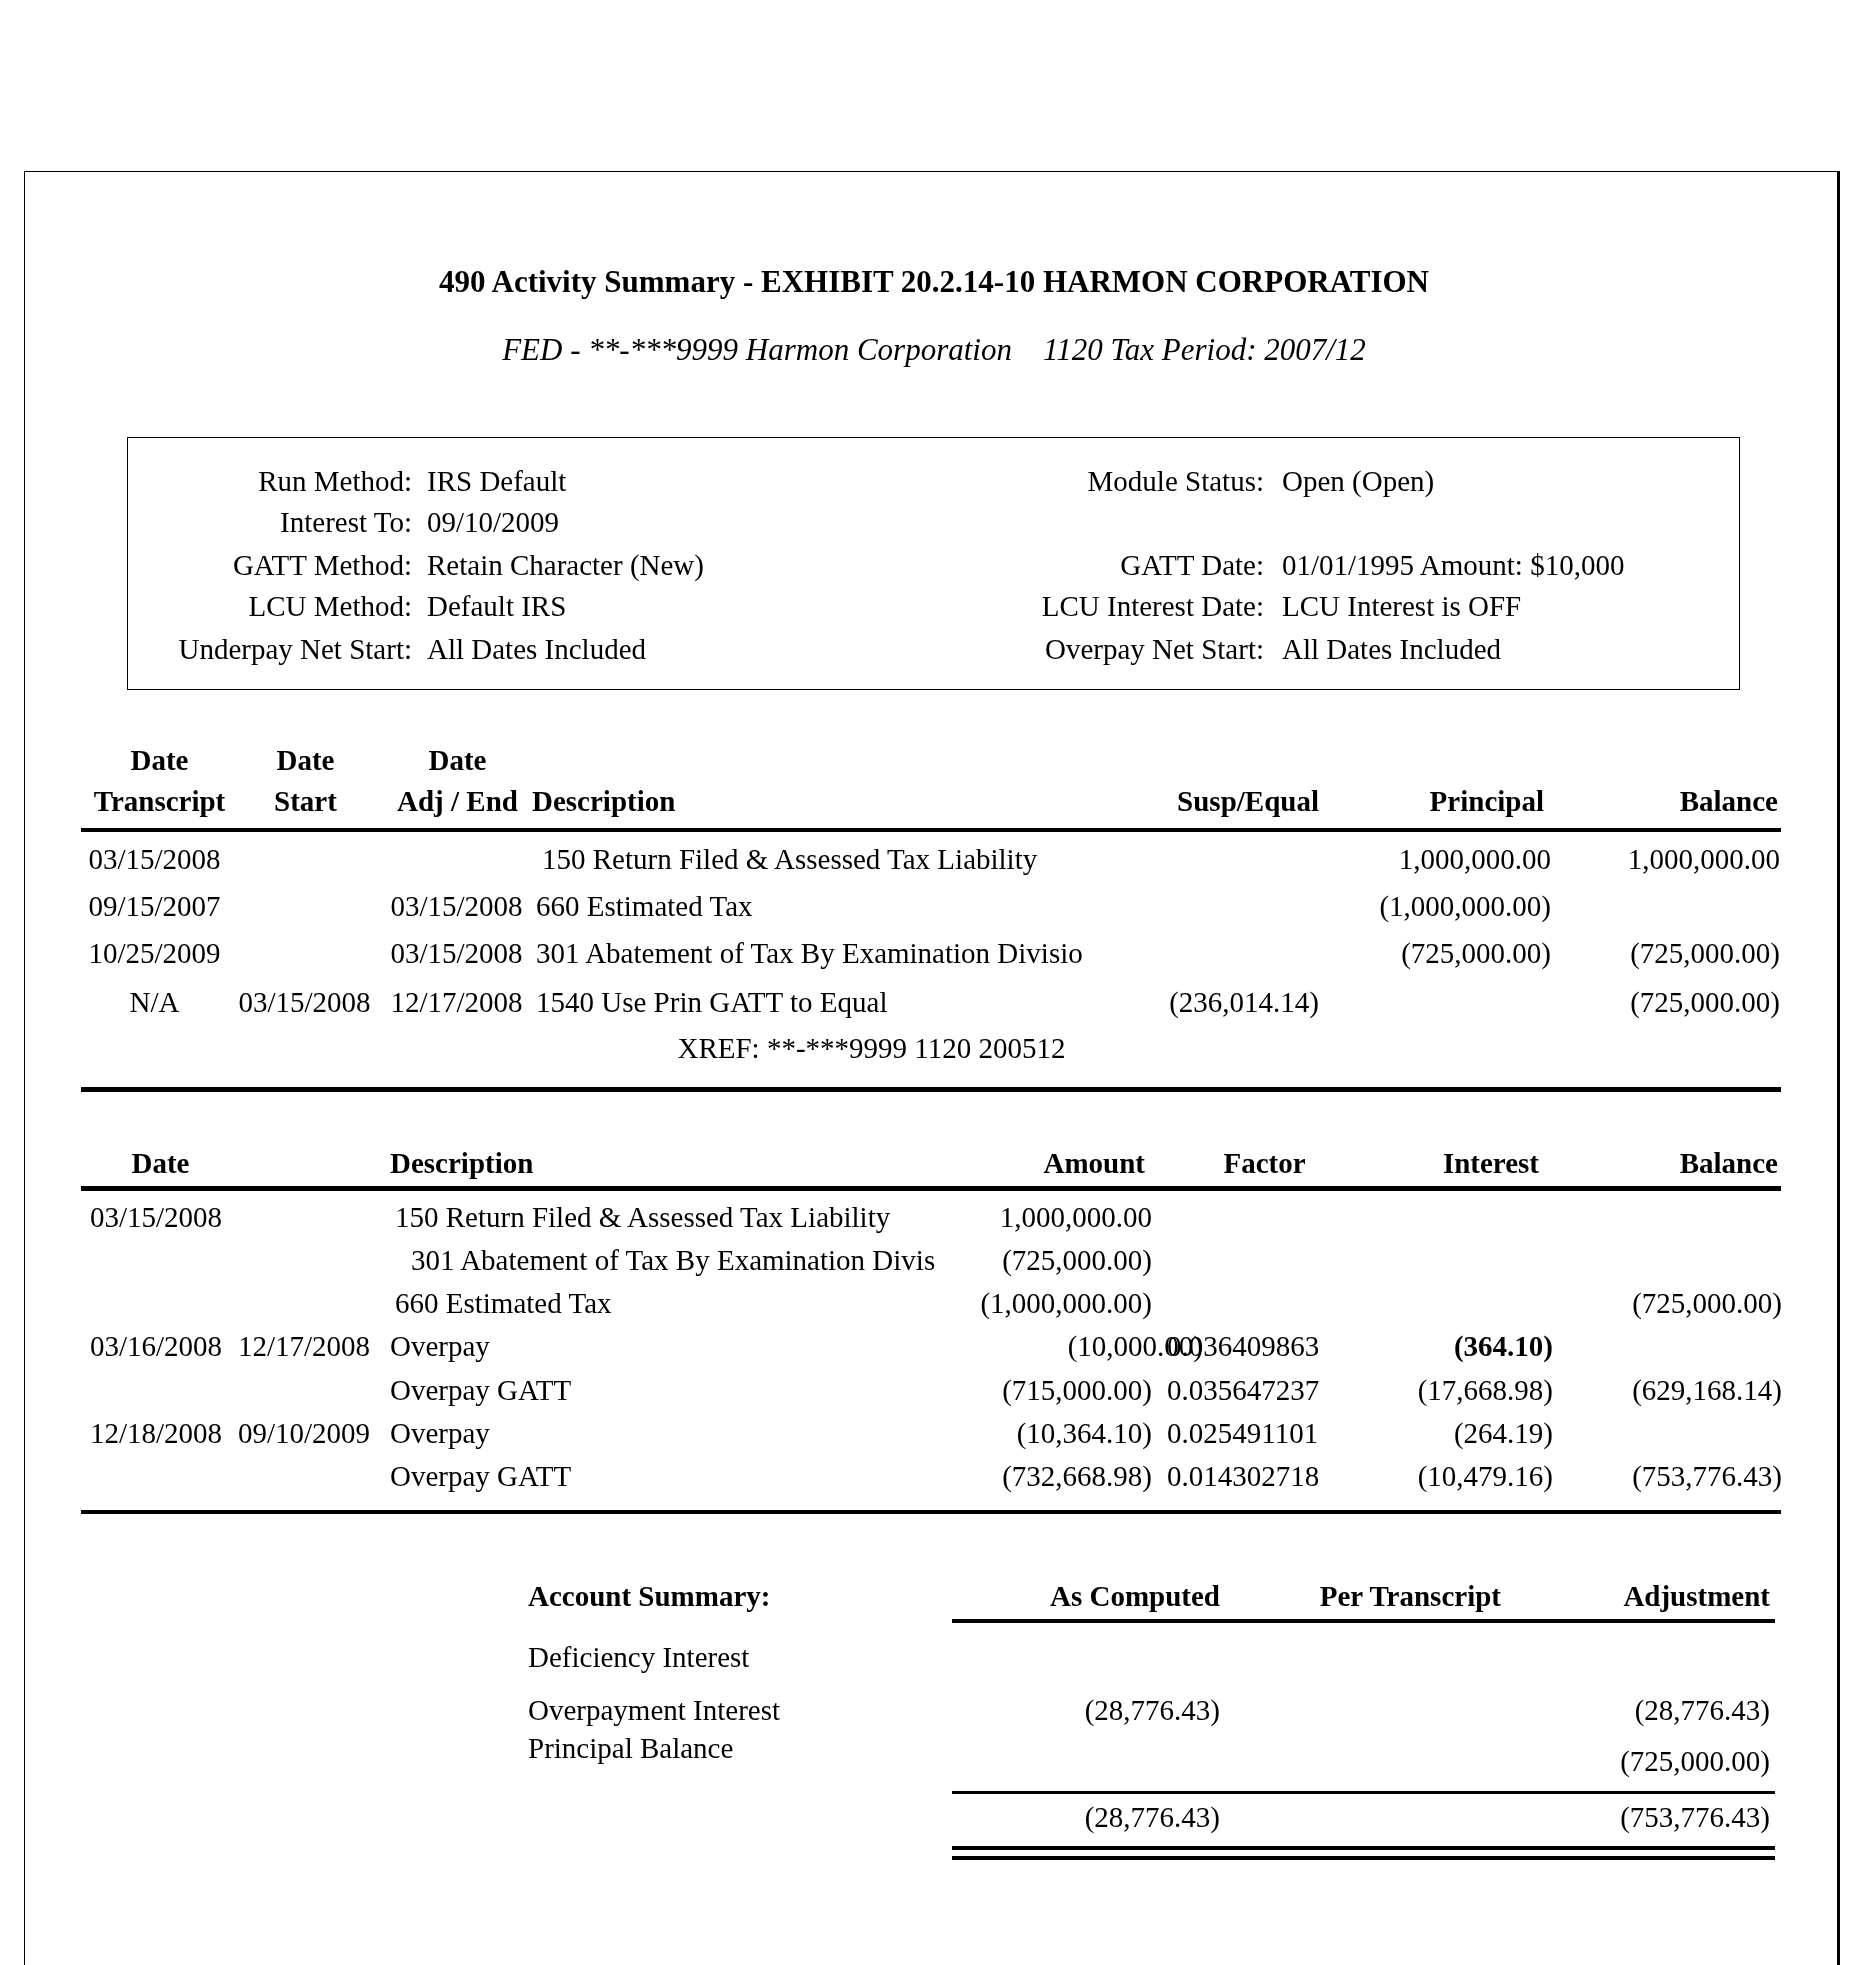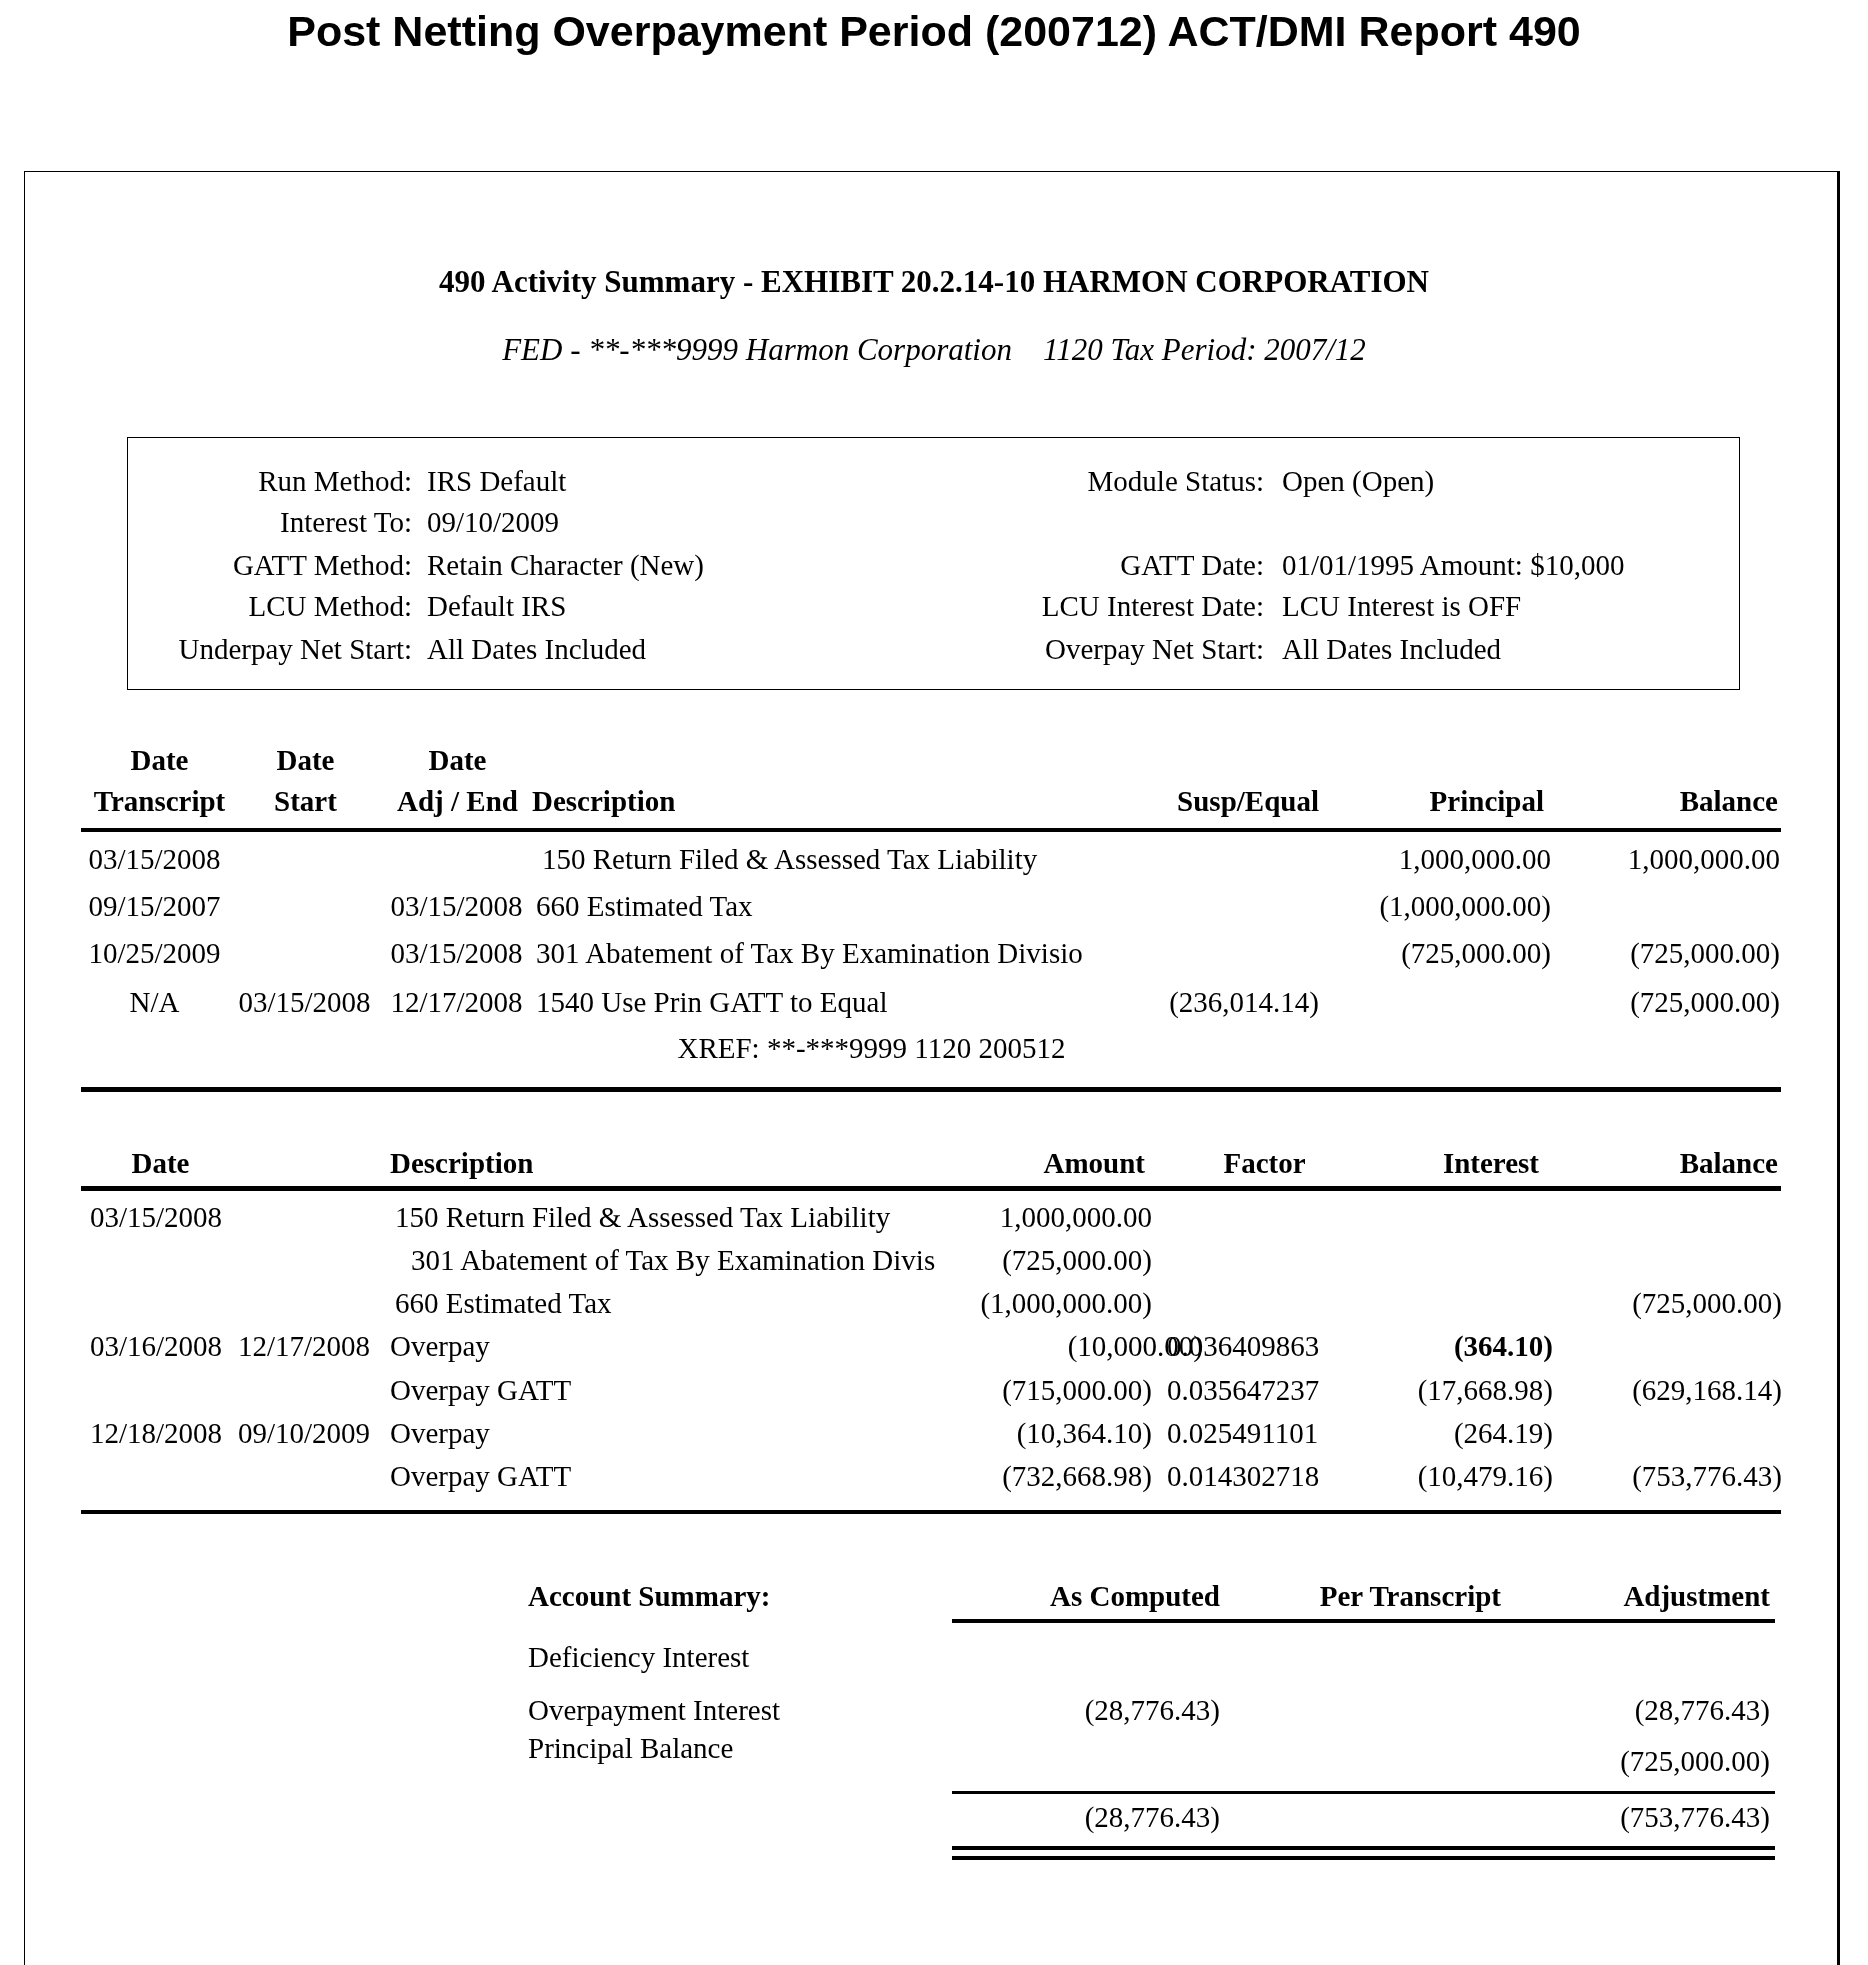--- a/index.html
+++ b/index.html
@@ -22,21 +22,20 @@
   .t { position:absolute; font-family:"Liberation Serif", serif; font-size:29px; white-space:nowrap; }
   .th { font-weight:bold; }
   .r { text-align:right; }
   .c { text-align:center; }
   .rule { position:absolute; background:#000; }
 </style>
 </head>
 <body>
 
 <div class="page-title">
-  <div>Post Netting Overpayment Period (200712) ACT/DMI Report 490</div>
 </div>
 
 <div class="frame"></div>
 
 <div class="report-title">490 Activity Summary - EXHIBIT 20.2.14-10 HARMON CORPORATION</div>
 <div class="report-sub" style="white-space:pre;">FED - **-***9999 Harmon Corporation    1120 Tax Period: 2007/12</div>
 
 <div class="info-box"></div>
 <div id="settings-layer">
     <div class="t r" style="left:131px;top:465px;width:281px;">Run Method:</div>

